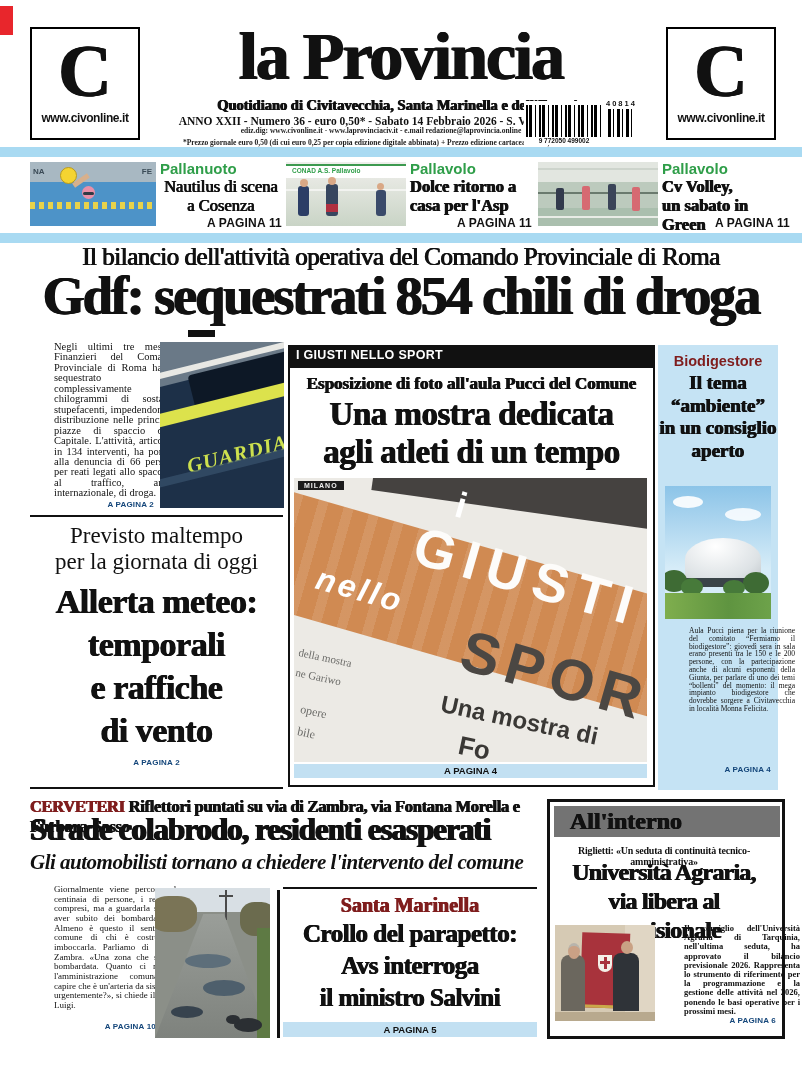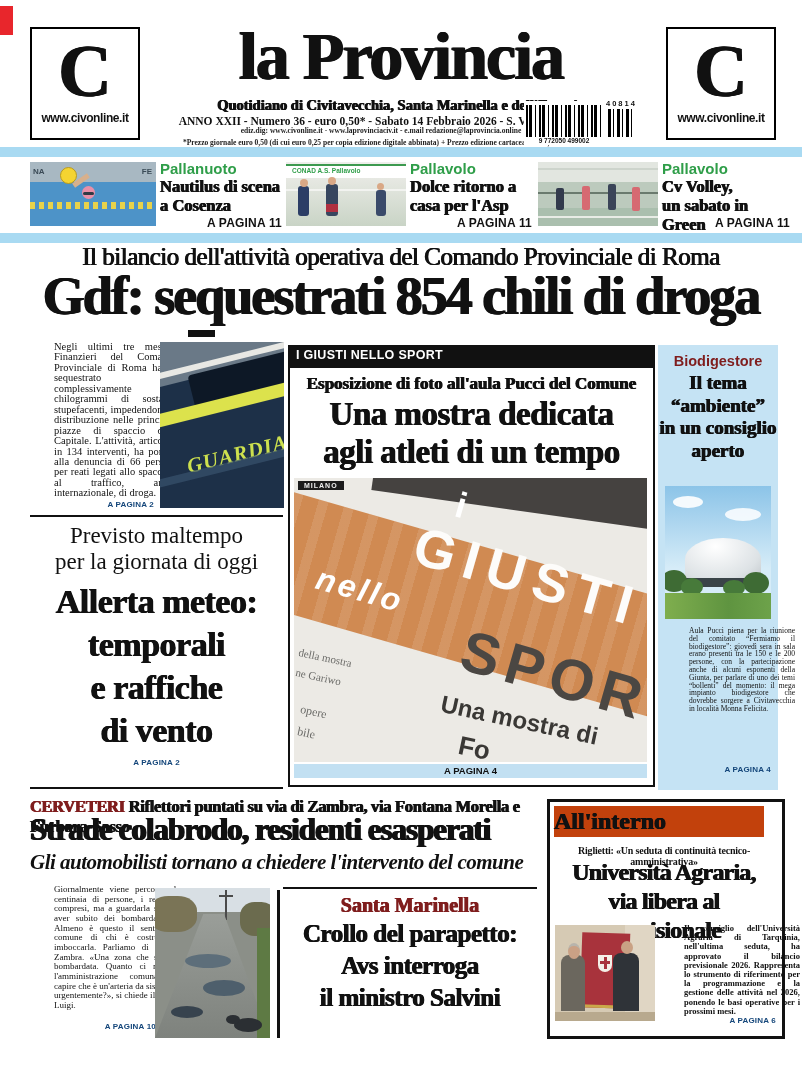--- a/index.html
+++ b/index.html
@@ -63,21 +63,21 @@
     <span class="abs sans" style="left:3px;top:5px;font-size:8px;color:#3a4a56;font-weight:bold;">NA</span>
     <span class="abs sans" style="right:4px;top:5px;font-size:8px;color:#3a4a56;font-weight:bold;">FE</span>
     <div class="abs" style="left:0;right:0;top:40px;height:7px;background:repeating-linear-gradient(90deg,#e8d24a 0 5px,#4d93c8 5px 9px);"></div>
     <div class="abs" style="left:30px;top:5px;width:15px;height:15px;border-radius:50%;background:#f5d431;border:1px solid #b89a1e;"></div>
     <div class="abs" style="left:42px;top:16px;width:18px;height:5px;background:#d8b08c;transform:rotate(-35deg);"></div>
     <div class="abs" style="left:52px;top:24px;width:13px;height:13px;border-radius:50%;background:#e88fa8;"></div>
     <div class="abs" style="left:53px;top:30px;width:11px;height:3px;background:#303a44;border-radius:2px;"></div>
   </div>
   <div class="abs" style="left:160px;top:160px;width:122px;height:70px;">
     <div class="sans lbl-green">Pallanuoto</div>
-    <div class="serif prelines heavy2" style="font-weight:bold;font-size:16.5px;line-height:19px;">Nautilus di scena
+    <div class="serif prelines heavy2" style="font-weight:normal;font-size:16.5px;line-height:19px;text-align:center;">Nautilus di scena
 a Cosenza</div>
     <div class="abs pageref-k" style="right:0;bottom:0;">A PAGINA 11</div>
   </div>
 
   <div class="photo" style="left:286px;top:162px;width:120px;height:64px;background:linear-gradient(180deg,#efefec 0,#e3e6df 35%,#c9d4c6 100%);">
     <div class="abs" style="left:0;right:0;top:2px;height:12px;background:#fff;border-top:2px solid #3d9a50;"></div>
     <span class="abs sans" style="left:6px;top:5px;font-size:6.5px;font-weight:bold;color:#2f9e49;">CONAD  A.S. Pallavolo</span>
     <div class="abs" style="left:0;right:0;top:27px;height:2px;background:#f4f4f2;opacity:.9;"></div>
     <div class="abs" style="left:12px;top:24px;width:11px;height:30px;background:#2c3e66;border-radius:3px;"></div>
     <div class="abs" style="left:14px;top:17px;width:8px;height:8px;border-radius:50%;background:#d9a886;"></div>
@@ -209,23 +209,24 @@
     <div class="abs" style="right:30px;bottom:14px;width:14px;height:9px;border-radius:50%;background:#2b2f33;"></div>
   </div>
 
   <div class="rule" style="left:277px;top:890px;width:2.5px;height:148px;"></div>
 
   <div class="rule" style="left:283px;top:887px;width:254px;height:2px;"></div>
   <div class="abs ctr serif heavy2 lbl-blue" style="left:283px;width:254px;top:894px;font-size:20px;">Santa Marinella</div>
   <div class="abs ctr serif prelines heavy2" style="left:283px;width:254px;top:918px;font-weight:bold;font-size:25px;line-height:32px;letter-spacing:-0.5px;">Crollo del parapetto:
 Avs interroga
 il ministro Salvini</div>
+  <div class="abs ctr sans bluechip" style="left:283px;top:1022px;width:254px;height:15px;font-weight:bold;font-size:9.5px;line-height:15px;color:#111;">A PAGINA 5</div>
 
   <div class="abs" style="left:547px;top:799px;width:232px;height:234px;border:3px solid #111;background:#fff;"></div>
-  <div class="abs serif heavy2" style="left:554px;top:806px;width:210px;height:31px;background:#c2410c;font-weight:bold;font-size:24px;line-height:30px;padding-left:0;">All'interno</div>
+  <div class="abs serif heavy2" style="left:554px;top:806px;width:210px;height:31px;background:#737373;font-weight:bold;font-size:24px;line-height:30px;padding-left:16px;">All'interno</div>
   <div class="abs ctr serif" style="left:552px;width:224px;top:845px;font-weight:bold;font-size:10px;letter-spacing:-0.2px;">Riglietti: «Un seduta di continuità tecnico-amministrativa»</div>
   <div class="abs ctr serif prelines heavy2" style="left:552px;width:224px;top:858px;font-weight:bold;font-size:24px;line-height:29px;letter-spacing:-0.8px;">Università Agraria,
 via libera al previsionale</div>
 
   <div class="photo" style="left:555px;top:925px;width:100px;height:96px;background:#d6cab4;">
     <div class="abs" style="right:0;top:0;width:30px;height:96px;background:#e0d6c4;"></div>
     <div class="abs" style="left:26px;top:8px;width:48px;height:72px;background:#a8333c;transform:rotate(2deg);border-bottom:3px solid #caa84a;"></div>
     <div class="abs" style="left:43px;top:30px;width:14px;height:17px;background:#f4f0e8;border-radius:0 0 7px 7px;"></div>
     <div class="abs" style="left:49px;top:32px;width:3px;height:12px;background:#a8333c;"></div>
     <div class="abs" style="left:45px;top:36px;width:10px;height:3px;background:#a8333c;"></div>

